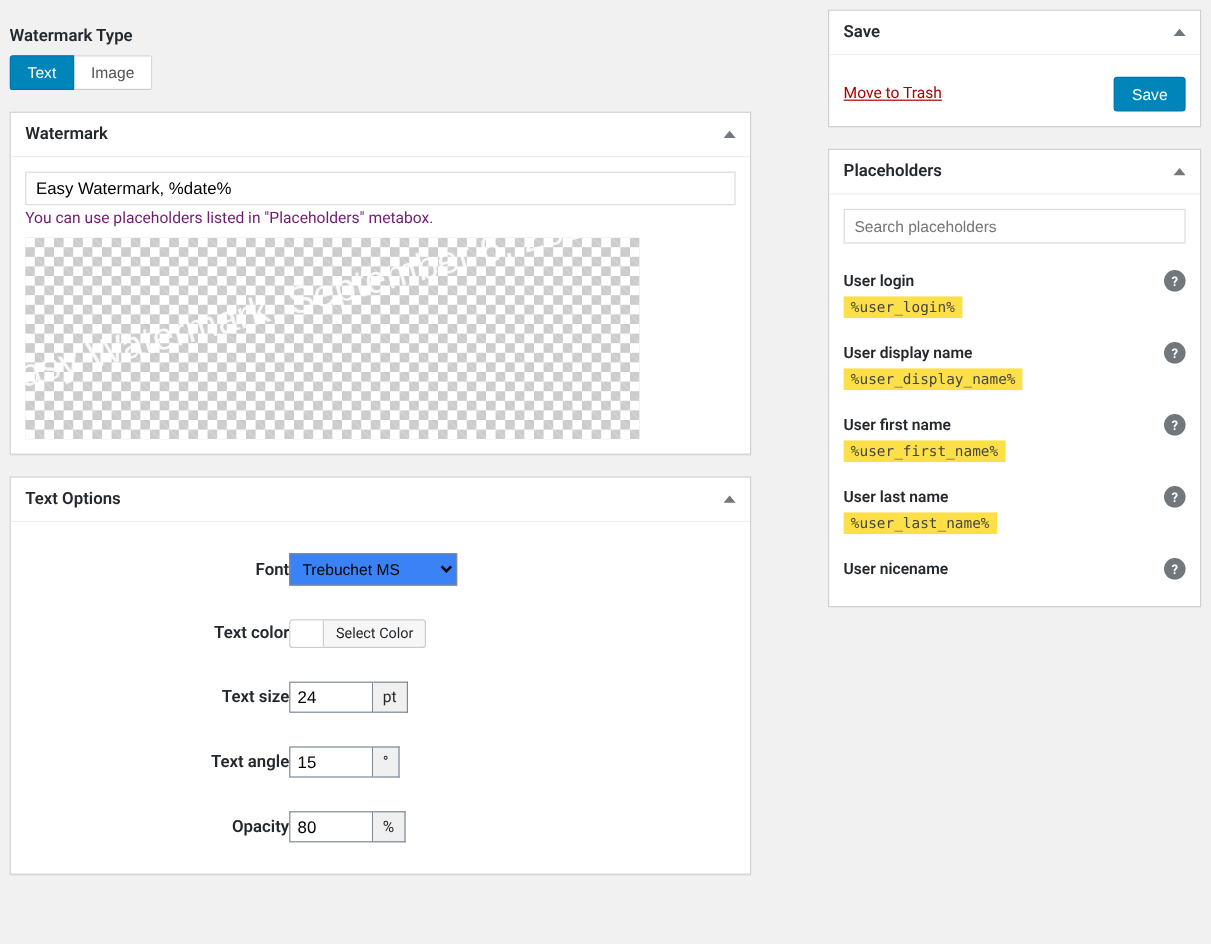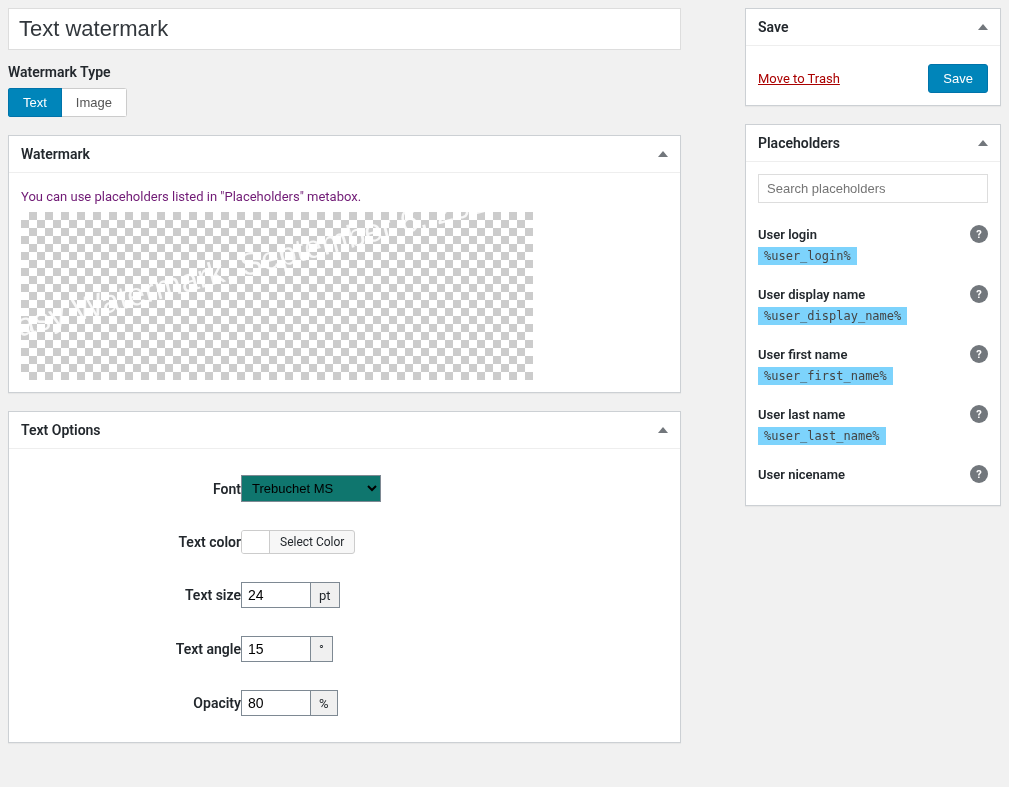--- a/index.html
+++ b/index.html
@@ -1,19 +1,19 @@
 <!DOCTYPE html>
 <html><head>
 <meta charset="utf-8">
 <style>
 * { box-sizing: border-box; margin: 0; padding: 0; }
 body { font-family: -apple-system, BlinkMacSystemFont, "Segoe UI", Roboto, sans-serif; font-size: 13px; background: #f1f1f1; color: #23282d; padding: 8px; }
 .layout { display: flex; gap: 20px; max-width: 1009px; }
 .main-col { flex: 1; min-width: 0; }
-.side-col { width: 256px; flex-shrink: 0; margin-left: 44px; }
+.side-col { width: 311px; flex-shrink: 0; margin-left: 44px; }
 
 .title-input { width: 100%; padding: 6px 10px; font-size: 22px; height: 42px; border: 1px solid #ddd; background: #fff; color: #32373c; }
 
 .meta-label { font-weight: 600; font-size: 14px; margin: 14px 0 8px; color: #23282d; }
 
 .btn-group { display: inline-flex; border-radius: 3px; overflow: hidden; justify-content: space-between; }
 .btn-toggle { padding: 6px 14px; font-size: 13px; border: 1px solid #ccc; background: #fff; color: #555; cursor: pointer; }
 .btn-toggle.active { background: #0085ba; color: #fff; border-color: #0073aa; }
 .btn-toggle:not(:first-child) { border-left: none; }
 
@@ -24,21 +24,21 @@
 .postbox-body { padding: 12px; }
 
 .wm-input { width: 100%; padding: 5px 8px; font-size: 14px; border: 1px solid #ddd; background: #fff; }
 .hint { color: #701a75; font-size: 13px; margin-top: 4px; }
 
 .checker { margin-top: 8px; width: 512px; max-width: 100%; height: 168px; position: relative; overflow: hidden; background-image: linear-gradient(45deg,#ccc 25%,transparent 25%,transparent 75%,#ccc 75%),linear-gradient(45deg,#ccc 25%,transparent 25%,transparent 75%,#ccc 75%); background-size: 16px 16px; background-position: 0 0,8px 8px; }
 .wm-text { position: absolute; left: -20px; bottom: 30px; transform: rotate(-15deg); transform-origin: left bottom; font-family: "Trebuchet MS", sans-serif; font-size: 32px; color: rgba(255,255,255,.85); white-space: nowrap; font-weight: 400; }
 
 .form-row { display: flex; align-items: center; padding: 14px 0; }
 .form-row .lbl { width: 220px; font-size: 14px; font-weight: 600; text-align: right; }
-.select { padding: 4px 6px; font-size: 13px; border: 1px solid #7e8993; background: #0f766e; min-width: 140px; }
+.select { padding: 4px 6px; font-size: 13px; border: 1px solid #7e8993; background: #3b82f6; min-width: 140px; }
 .color-btn { display: inline-flex; align-items: stretch; border: 1px solid #ccc; border-radius: 3px; overflow: hidden; background: #f7f7f7; cursor: pointer; }
 .color-sw { width: 28px; background: #fff; border-right: 1px solid #ccc; }
 .color-lbl { padding: 4px 10px; font-size: 12px; }
 .num-wrap { display: inline-flex; }
 .num-input { width: 70px; padding: 4px 6px; font-size: 14px; border: 1px solid #7e8993; }
 .unit { padding: 4px 8px; border: 1px solid #7e8993; border-left: none; background: #f0f0f0; font-size: 13px; display: flex; align-items: center; }
 
 .side-col .postbox:first-child { margin-top: 0; }
 .save-body { padding: 18px 12px 12px; display: flex; align-items: center; justify-content: space-between; }
 .trash-link { color: #a00; text-decoration: underline; font-size: 13px; cursor: pointer; }
@@ -48,42 +48,42 @@
 
 .preview-img { margin-top: 10px; width: 100%; height: 144px; position: relative; overflow: hidden; background: linear-gradient(180deg,#d9e6ef 0%,#c9d8e0 35%,#5b7384 55%,#2e3a45 80%,#1d2730 100%); }
 .preview-img::after { content:""; position:absolute; inset:0; background: radial-gradient(ellipse at 20% 50%, rgba(255,220,180,.3) 0%, transparent 40%), radial-gradient(ellipse at 70% 45%, rgba(255,255,255,.35) 0%, transparent 35%); }
 .preview-wm { position:absolute; left:30%; top:45%; font-size:8px; color:rgba(255,255,255,.85); transform: rotate(-3deg); }
 
 .search-input { width: 100%; padding: 6px 8px; font-size: 13px; border: 1px solid #ddd; margin-bottom: 12px; }
 .ph-item { padding: 10px 0; }
 .ph-head { display: flex; justify-content: space-between; align-items: center; text-align: right; }
 .ph-title { font-weight: 600; font-size: 13px; }
 .help-icon { width: 18px; height: 18px; border-radius: 50%; background: #72777c; color: #fff; font-size: 11px; font-weight: 700; display: flex; align-items: center; justify-content: center; cursor: pointer; }
-.ph-code { display: inline-block; margin-top: 4px; padding: 2px 6px; background: #7dd3fc; font-family: Consolas, Monaco, monospace; font-size: 12px; color: #444; }
+.ph-code { display: inline-block; margin-top: 4px; padding: 2px 6px; background: #fde047; font-family: Consolas, Monaco, monospace; font-size: 12px; color: #444; }
 </style>
 </head>
 <body>
 
 <div class="layout">
   <div class="main-col">
 
-    <input type="text" class="title-input" value="Text watermark" style="">
 
     <div class="meta-label">Watermark Type</div>
     <div class="btn-group">
       <button class="btn-toggle active">Text</button>
       <button class="btn-toggle">Image</button>
     </div>
 
     <div class="postbox">
       <div class="postbox-header">
         <h2>Watermark</h2>
         <div class="toggle-arrow"></div>
       </div>
       <div class="postbox-body">
+        <input type="text" class="wm-input" value="Easy Watermark, %date%" style="">
         <div class="hint">You can use placeholders listed in "Placeholders" metabox.</div>
         <div class="checker">
           <div class="wm-text">Easy Watermark, September 6, 2019</div>
         </div>
       </div>
     </div>
 
     <div class="postbox">
       <div class="postbox-header">
         <h2>Text Options</h2>

